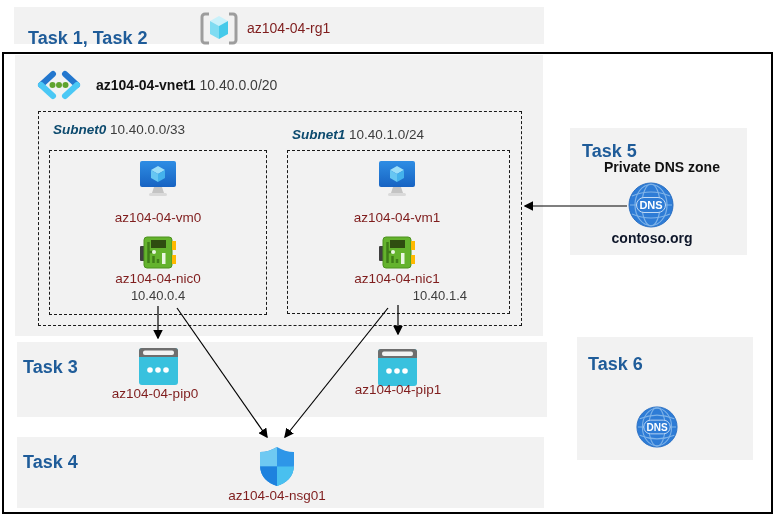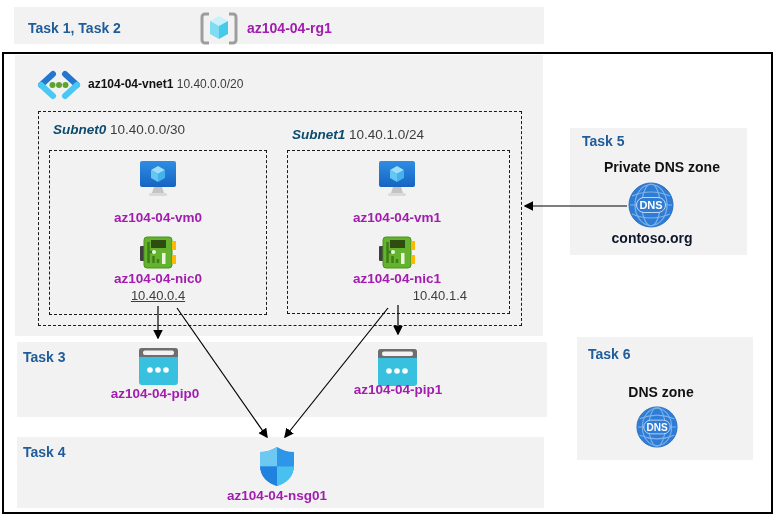--- a/index.html
+++ b/index.html
@@ -2,52 +2,52 @@
 <html><head>
 <meta charset="utf-8">
 <style>
   html,body{margin:0;padding:0;background:#fff;}
   #canvas{
     position:relative;width:776px;height:517px;background:#fff;overflow:hidden;
     font-family:"Liberation Sans", sans-serif;color:#1a1a1a;
   }
   .abs{position:absolute;}
   .band{background:#F2F2F2;}
-  .task-label{font-size:14px;font-weight:700;color:#1F5C99;}
-  .bold-label{font-size:13.5px;font-weight:700;color:#a21caf;}
+  .task-label{font-size:18px;font-weight:700;color:#1F5C99;margin-top:8px;}
+  .bold-label{font-size:13.5px;font-weight:400;color:#7f1d1d;}
   .reg-text{font-size:13px;font-weight:400;color:#3d3d3d;}
   .center{text-align:center;}
   
   #big-rect{left:2px;top:52px;width:771px;height:462px;border:2px solid #000;box-sizing:border-box;background:transparent;}
   
   #band12{left:14px;top:7px;width:530px;height:37px;}
   #task12-label{left:28px;top:20px;}
   #rg-icon{left:200px;top:12px;}
   #rg-label{left:247px;top:20px;font-size:14px;}
   
   #vnet-box{left:15px;top:55px;width:528px;height:281px;}
   #vnet-icon{left:36px;top:70px;}
-  #vnet-title{left:88px;top:77px;font-size:12px;}
+  #vnet-title{left:96px;top:77px;font-size:14px;}
   #vnet-title .name{font-weight:700;color:#111;}
   #vnet-title .cidr{font-weight:400;color:#3d3d3d;}
   .dashed{border:1.5px dashed #1a1a1a;box-sizing:border-box;}
   #outer-dashed{left:38px;top:111px;width:484px;height:215px;}
   #subnet0-box{left:49px;top:150px;width:218px;height:165px;}
   #subnet1-box{left:287px;top:150px;width:223px;height:164px;}
   .subnet-title{font-size:13.5px;}
   .subnet-title .name{font-weight:700;color:#0c4a6e;font-style:italic;}
   .subnet-title .cidr{font-weight:400;color:#3d3d3d;}
   #subnet0-title{left:53px;top:122px;}
   #subnet1-title{left:292px;top:127px;}
   
   #vm0-icon{left:138px;top:161px;}
   #vm0-label{left:88px;top:210px;width:140px;}
   #nic0-icon{left:140px;top:236px;}
   #nic0-label{left:88px;top:271px;width:140px;}
-  #ip0{left:88px;top:288px;width:140px;text-decoration:underline;}
+  #ip0{left:88px;top:288px;width:140px;}
   #vm1-icon{left:377px;top:161px;}
   #vm1-label{left:327px;top:210px;width:140px;}
   #nic1-icon{left:379px;top:236px;}
   #nic1-label{left:327px;top:271px;width:140px;}
   #ip1{left:327px;top:288px;width:140px;text-align:right;}
   
   #task5-box{left:570px;top:128px;width:177px;height:127px;}
   #task5-label{left:582px;top:133px;}
   #task5-title{left:579px;top:159px;width:166px;font-size:14px;font-weight:700;color:#111;}
   #dns5-icon{left:628px;top:182px;}
@@ -115,21 +115,21 @@
       <circle cx="29.5" cy="15" r="3" fill="#5FA32E"></circle>
   </svg>
   <div class="abs" id="vnet-title">
     <span class="name">az104-04-vnet1</span>
     <span class="cidr">10.40.0.0/20</span>
   </div>
 
   <div class="abs dashed" id="outer-dashed"></div>
   <div class="abs subnet-title" id="subnet0-title">
     <span class="name">Subnet0</span>
-    <span class="cidr">10.40.0.0/30</span>
+    <span class="cidr">10.40.0.0/33</span>
   </div>
   <div class="abs subnet-title" id="subnet1-title">
     <span class="name">Subnet1</span>
     <span class="cidr">10.40.1.0/24</span>
   </div>
   <div class="abs dashed" id="subnet0-box"></div>
   <div class="abs dashed" id="subnet1-box"></div>
 
   <svg class="abs" id="vm0-icon" width="40" height="37" viewBox="0 0 40 37">
     <rect x="2" y="0" width="36" height="26" rx="2" fill="url(#vmg)"></rect>
@@ -220,21 +220,20 @@
     <g clip-path="url(#shieldclip)">
       <rect x="0" y="0" width="17" height="19.5" fill="#6EC9F2"></rect>
       <rect x="0" y="19.5" width="17" height="20" fill="#1E82DE"></rect>
       <rect x="17" y="19.5" width="17" height="20" fill="#49C0EF"></rect>
     </g>
   </svg>
   <div class="abs bold-label center" id="nsg-label">az104-04-nsg01</div>
 
   <div class="abs band" id="task6-box"></div>
   <div class="abs task-label" id="task6-label">Task 6</div>
-  <div class="abs center" id="task6-title">DNS zone</div>
   <svg class="abs" id="dns6-icon" width="42" height="42" viewBox="0 0 46 46">
     <circle cx="23" cy="23" r="22" fill="#2E7CD6" stroke="#2A6FC2" stroke-width="1"></circle>
     <g stroke="#7FB3E8" stroke-width="1.2" fill="none">
       <ellipse cx="23" cy="23" rx="9" ry="21"></ellipse>
       <ellipse cx="23" cy="23" rx="16" ry="20.5"></ellipse>
       <path d="M4,14 Q23,6 42,14"></path>
       <path d="M2,23 H44"></path>
       <path d="M4,32 Q23,40 42,32"></path>
     </g>
     <rect x="8.5" y="15.5" width="29" height="15" rx="7.5" fill="#2E7CD6" stroke="#BFD9F5" stroke-width="1"></rect>

